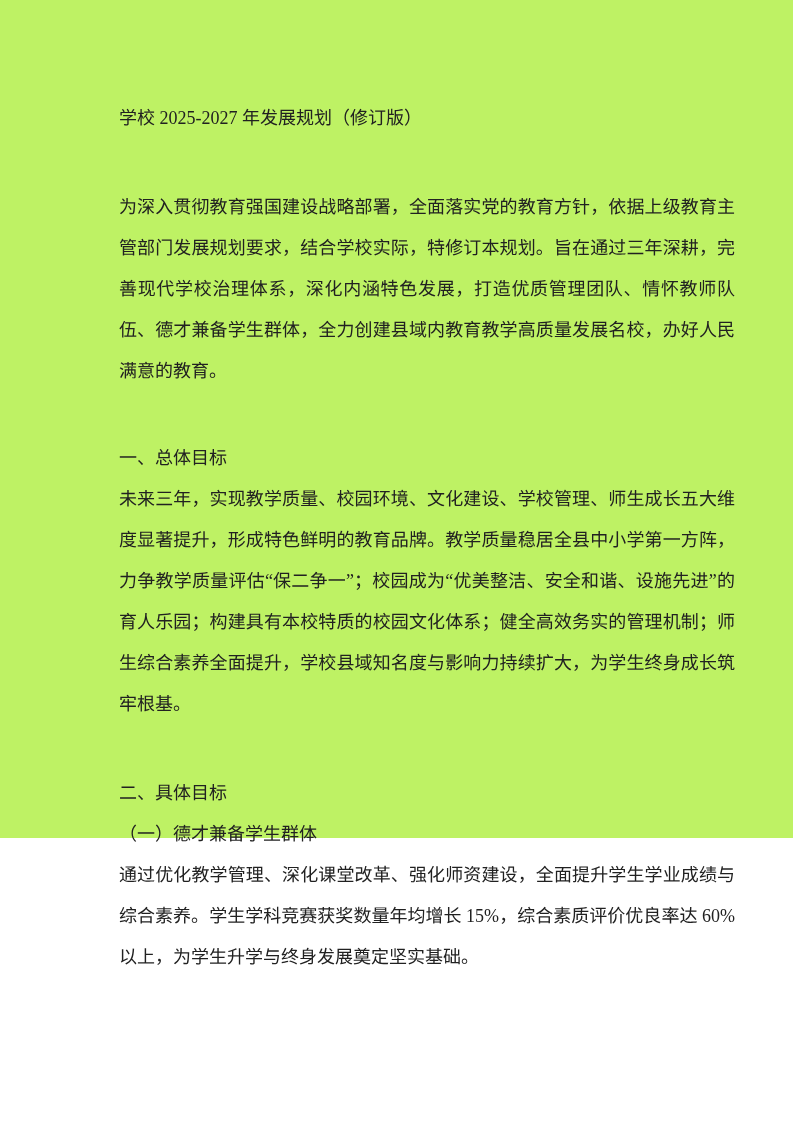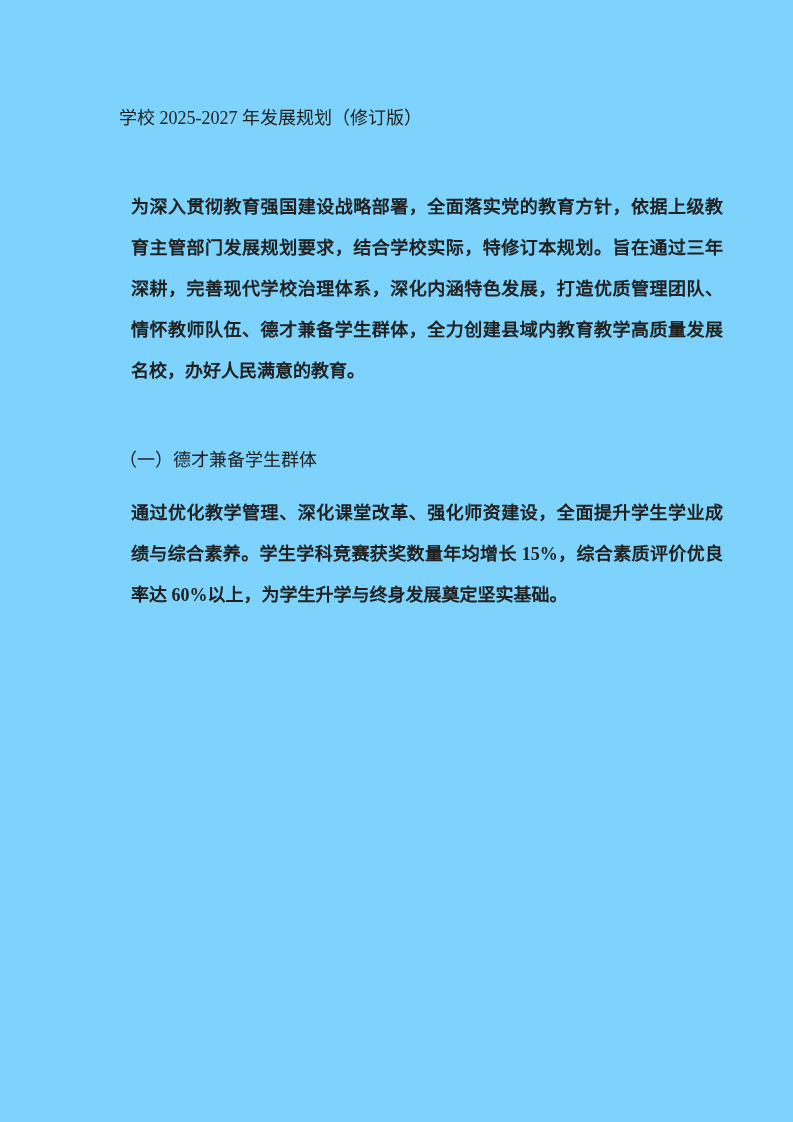--- a/index.html
+++ b/index.html
@@ -8,40 +8,39 @@
     background: #ffffff;
   }
   body {
     width: 793px;
     height: 1122px;
     overflow: hidden;
   }
   .page {
     box-sizing: border-box;
     width: 793px;
-    height: 1122px;
+    height: 838px;
     padding: 98px 58px 0 119px;
-    background: #7dd3fc;
+    background: #bef264;
     color: #212121;
     font-family: "Liberation Serif", "DejaVu Serif", serif;
     font-size: 18px;
     line-height: 41px;
   }
   .doc-title {
     margin: 0;
     font-size: 18px;
     font-weight: normal;
     line-height: 41px;
     text-align: left;
   }
   .para {
-    margin: 12px;
+    margin: 0;
     text-align: justify;
     text-justify: inter-character;
-    font-weight: bold;
   }
   .intro-block {
     margin-top: 48px;
   }
   .section-overall {
     margin-top: 46px;
   }
   .section-specific {
     margin-top: 48px;
   }
@@ -54,19 +53,24 @@
 </style>
 </head>
 <body>
 
 <div class="page">
 
   <h1 class="doc-title">学校 2025-2027 年发展规划（修订版）</h1>
 
   <p class="para intro-block">为深入贯彻教育强国建设战略部署，全面落实党的教育方针，依据上级教育主管部门发展规划要求，结合学校实际，特修订本规划。旨在通过三年深耕，完善现代学校治理体系，深化内涵特色发展，打造优质管理团队、情怀教师队伍、德才兼备学生群体，全力创建县域内教育教学高质量发展名校，办好人民满意的教育。</p>
 
+  <div class="section-overall">
+    <h2 class="sec-heading">一、总体目标</h2>
+    <p class="para">未来三年，实现教学质量、校园环境、文化建设、学校管理、师生成长五大维度显著提升，形成特色鲜明的教育品牌。教学质量稳居全县中小学第一方阵，力争教学质量评估“保二争一”；校园成为“优美整洁、安全和谐、设施先进”的育人乐园；构建具有本校特质的校园文化体系；健全高效务实的管理机制；师生综合素养全面提升，学校县域知名度与影响力持续扩大，为学生终身成长筑牢根基。</p>
+  </div>
 
   <div class="section-specific">
+    <h2 class="sec-heading">二、具体目标</h2>
     <h3 class="sub-heading">（一）德才兼备学生群体</h3>
     <p class="para">通过优化教学管理、深化课堂改革、强化师资建设，全面提升学生学业成绩与综合素养。学生学科竞赛获奖数量年均增长 15%，综合素质评价优良率达 60%以上，为学生升学与终身发展奠定坚实基础。</p>
   </div>
 
 </div>
 
 </body></html>

